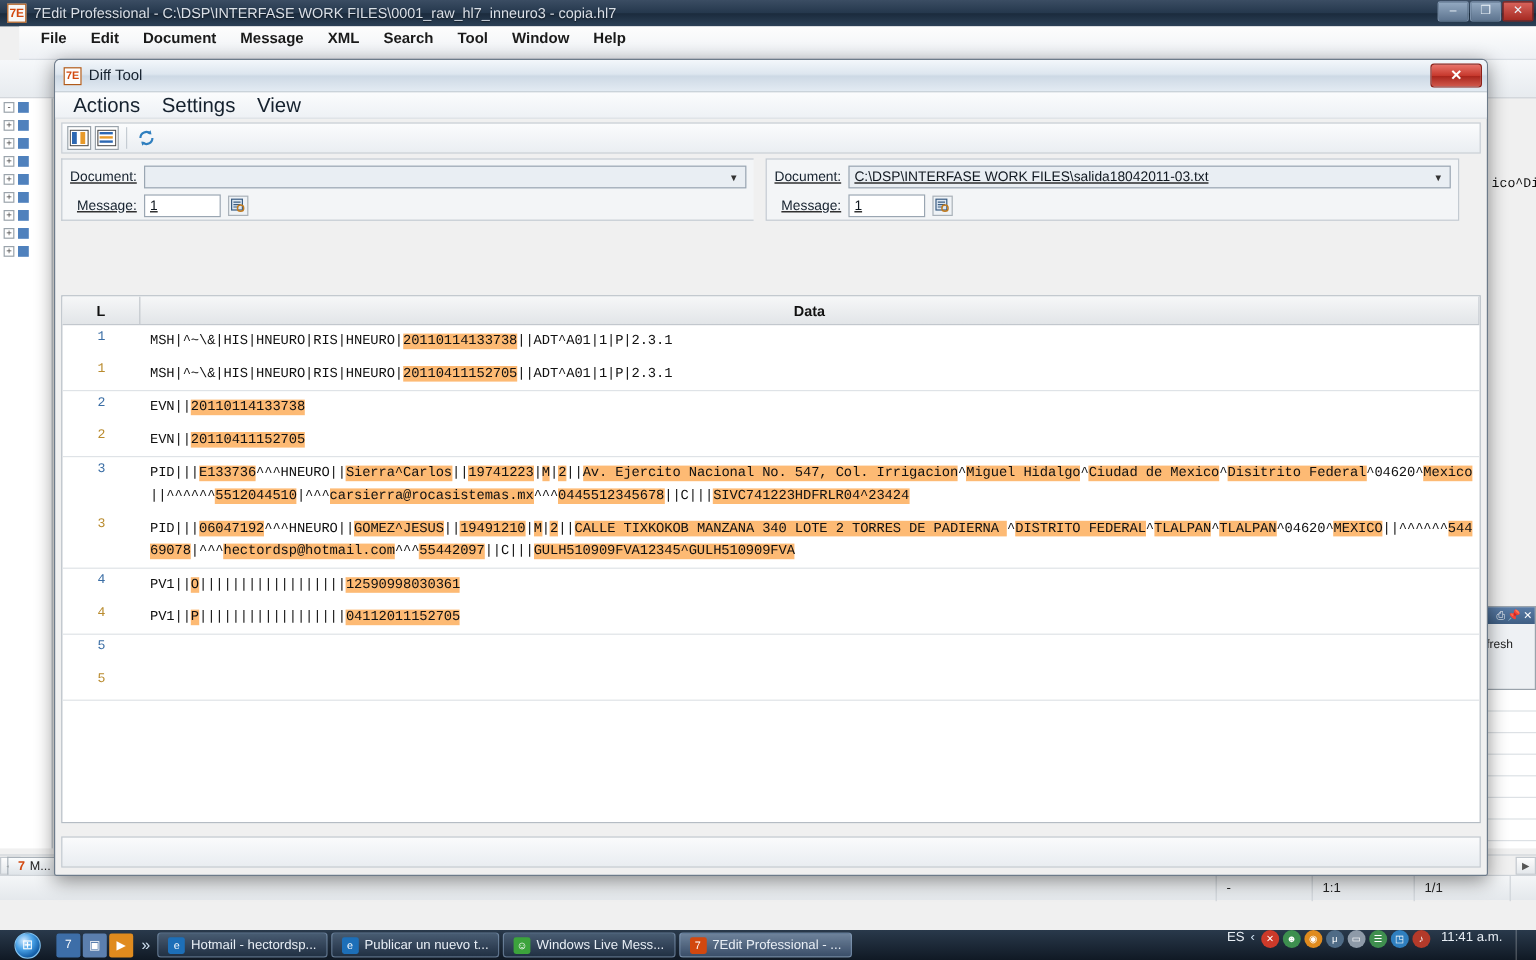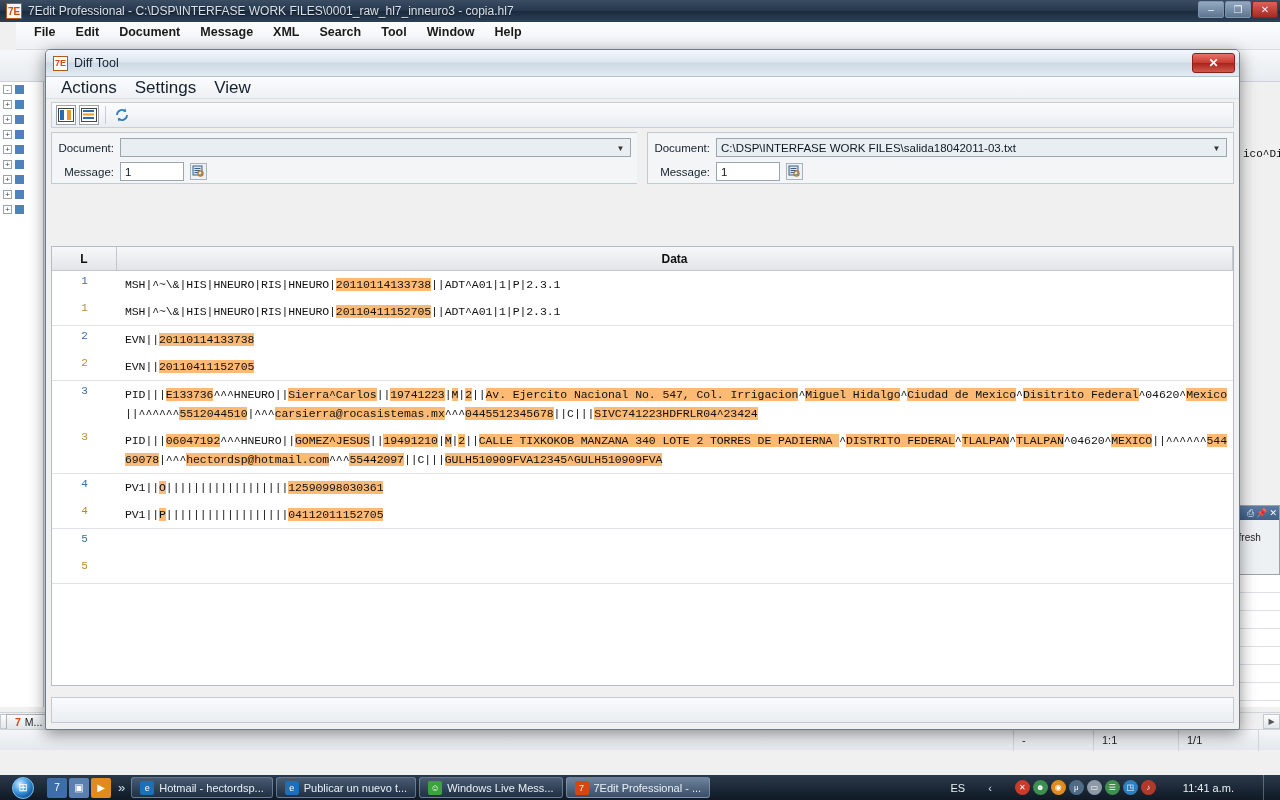--- a/index.html
+++ b/index.html
@@ -158,22 +158,22 @@
     border:1px solid #c9cfd6;
     display:flex; align-items:center; padding-left:4px; gap:3px;
   }
   .tbtn { width:20px;height:20px; border:1px solid #9aa3ab; background:#fff;
      display:flex; align-items:center; justify-content:center; }
   .tbtn.flat { border:none; background:transparent; }
   .tsep { width:1px;height:18px;background:#c5ccd3;margin:0 3px; }
 
   
   #diff-docs {
-    position:relative; margin: 4px 5px 0 5px; height:52px;
-    display:flex; gap:10px;
+    position:relative; margin: 4px 23px 0 5px; height:52px;
+    display:flex; gap:10px;text-decoration:underline;
   }
   .docpane {
     flex:1; border:1px solid #c3cad1; background:#f3f5f7;
     padding: 5px 6px 0 6px;
   }
   .docpane:first-child { border-right:none; }
   .docrow { display:flex; align-items:center; gap:6px; margin-bottom:5px; }
   .doclbl { font-size:11.5px; color:#15212e; width:56px; text-align:right; }
   .combo {
     flex:1; height:19px; background:#e9eef3; border:1px solid #9aa6b2;
@@ -241,21 +241,21 @@
   .qlicon { width:20px;height:20px;margin:0 1px;border-radius:2px;
     display:flex;align-items:center;justify-content:center;font-size:10px; }
   .tbitem {
     height:21px; margin-right:3px; padding:0 8px;
     background: linear-gradient(180deg, rgba(120,145,175,.42), rgba(45,65,90,.55));
     border:1px solid rgba(150,175,205,.5); border-radius:3px;
     display:flex;align-items:center;gap:5px; max-width:155px; overflow:hidden; white-space:nowrap;
   }
   .tbitem.active { background: linear-gradient(180deg, rgba(170,195,225,.55), rgba(80,105,140,.65)); }
   .tbicon { width:14px;height:14px;border-radius:2px; display:flex;align-items:center;justify-content:center;font-size:9px; }
-  #tray { margin-left:auto; display:flex; align-items:center; gap:23px; padding-right:8px; }
+  #tray { margin-left:auto; display:flex; align-items:flex-start; gap:5px; padding-right:8px; }
   .tray-ico { width:15px;height:15px;border-radius:50%;display:flex;align-items:center;justify-content:center;font-size:8px;color:#fff; }
   #clock { font-size:11px; padding-left:4px; }
   #showdesk { width:9px;height:25px;border-left:1px solid rgba(255,255,255,.28); margin-left:6px; }
 </style>
 </head>
 <body>
 
 <div id="app-window">
 
   <div id="app-titlebar">

